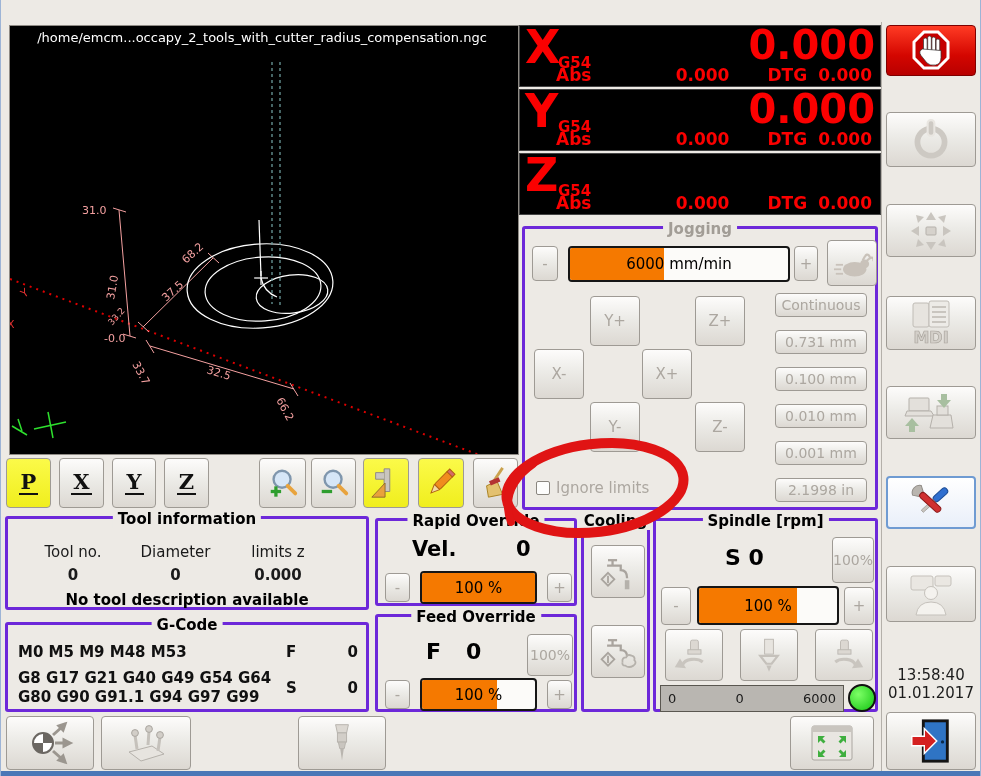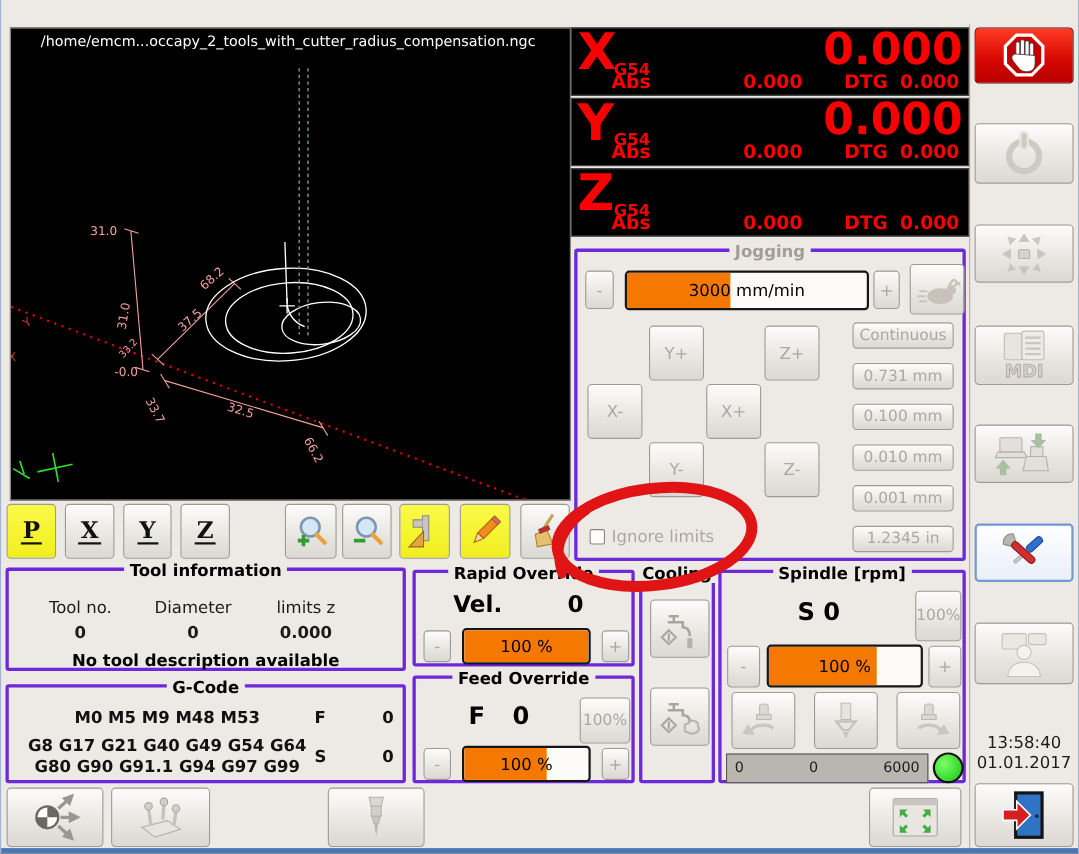--- a/index.html
+++ b/index.html
@@ -57,21 +57,21 @@
   .checkbox{position:absolute;width:14px;height:14px;background:#fdfdfc;border:1px solid #8a867f;
     border-radius:2px;box-sizing:border-box;}
   .chk-label{position:absolute;font-size:15px;color:#aca7a0;}
   
   .ti-grid{position:absolute;left:10px;top:24px;width:300px;display:grid;
     grid-template-columns:110px 95px 110px;text-align:center;font-size:15px;color:#1a1a1a;}
   .ti-grid.vals{top:47px;font-weight:bold;}
   .ti-desc{position:absolute;left:0;right:0;top:72px;text-align:center;font-weight:bold;font-size:15px;}
   .gc-row{position:absolute;left:10px;right:8px;display:flex;align-items:center;
     font-weight:bold;font-size:15px;color:#111;}
-  .gc-main{flex:1;line-height:1.25;text-align:center;}
+  .gc-main{flex:1;line-height:1.25;}
   .gc-l{width:26px;}
   .gc-v{width:46px;text-align:right;}
   
   .rpmbar{position:absolute;background:#b9b6b1;border:1px solid #5a5750;box-sizing:border-box;
     display:flex;align-items:center;justify-content:space-between;font-size:13px;color:#1a1a1a;
     padding:0 7px;}
   .led{position:absolute;border-radius:50%;background:radial-gradient(circle at 35% 35%,#7dff66,#13c412);
     border:2px solid #111;box-sizing:border-box;}
   
   .clock{position:absolute;left:885px;top:666px;width:90px;text-align:center;font-size:15px;color:#1c1c1c;}
@@ -234,21 +234,21 @@
     </div>
   </div>
 
   <div class="frame" style="left:521px;top:226px;width:356px;height:284px">
     <span class="frame-title gray">Jogging</span>
     <div class="gbtn smallbtn" style="left:7px;top:17px;width:26px;height:35px">
       <span>-</span>
       </div>
     <div class="slider" style="left:43px;top:17px;width:222px;height:36px">
       <div class="slider-fill" style="width:43%"></div>
-      <span class="slider-label">3000 mm/min</span>
+      <span class="slider-label">6000 mm/min</span>
     </div>
     <div class="gbtn smallbtn" style="left:269px;top:17px;width:24px;height:35px">
       <span>+</span>
       </div>
     <div class="gbtn" style="left:302px;top:11px;width:50px;height:46px">
       <svg width="42" height="36" viewBox="0 0 44 40">
         <ellipse cx="25" cy="27" rx="13" ry="8" fill="#c9c2ba"></ellipse>
         <circle cx="36" cy="21" r="5" fill="#c9c2ba"></circle>
         <path d="M34 17 q5 -11 8 -3 M38 18 q8 -8 8 0" stroke="#c9c2ba" stroke-width="2.5" fill="none"></path>
         <line x1="4" y1="22" x2="12" y2="22" stroke="#c9c2ba" stroke-width="2"></line>
@@ -285,21 +285,21 @@
     <div class="gbtn incbtn" style="left:250px;top:138px;width:92px;height:24px">
       <span>0.100 mm</span>
       </div>
     <div class="gbtn incbtn" style="left:250px;top:175px;width:92px;height:24px">
       <span>0.010 mm</span>
       </div>
     <div class="gbtn incbtn" style="left:250px;top:212px;width:92px;height:24px">
       <span>0.001 mm</span>
       </div>
     <div class="gbtn incbtn" style="left:250px;top:249px;width:92px;height:24px">
-      <span>1.2345 in</span>
+      <span>2.1998 in</span>
       </div>
 
     <div class="checkbox" style="left:11px;top:252px"></div>
     <span class="chk-label" style="left:31px;top:250px">Ignore limits</span>
   </div>
 
   <svg class="annotation" style="left:492px;top:430px" width="205" height="118" viewBox="0 0 205 118">
     <ellipse cx="102" cy="58" rx="89" ry="44" transform="rotate(-7 102 58)" fill="none" stroke="#e01414" stroke-width="10" stroke-linecap="round"></ellipse>
     <path d="M18 92 q-12 -34 22 -58" fill="none" stroke="#e01414" stroke-width="8" stroke-linecap="round"></path>
   </svg>

